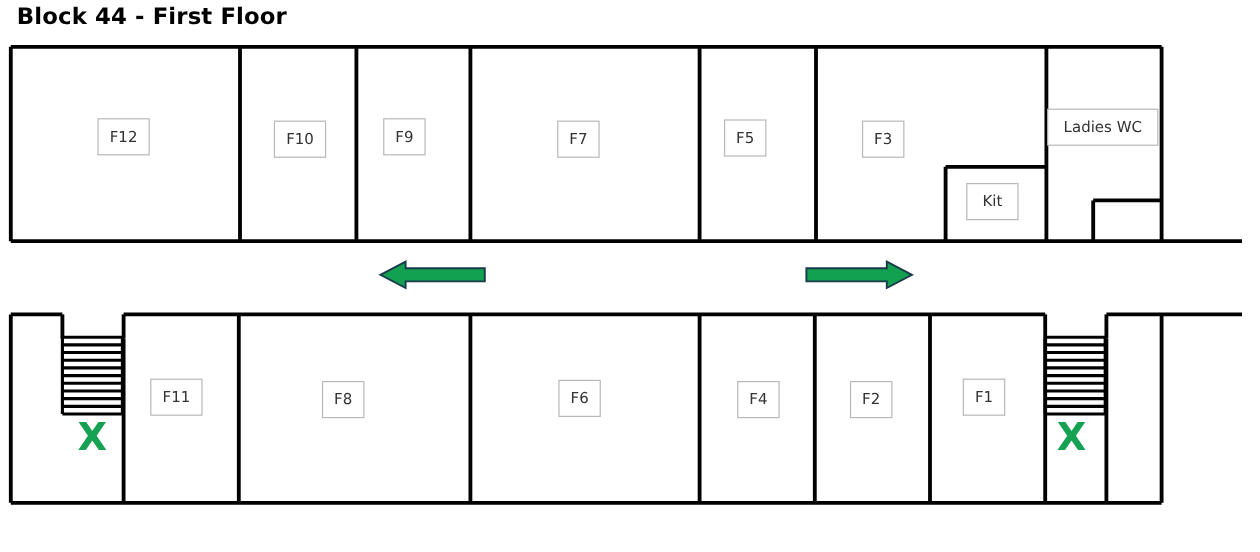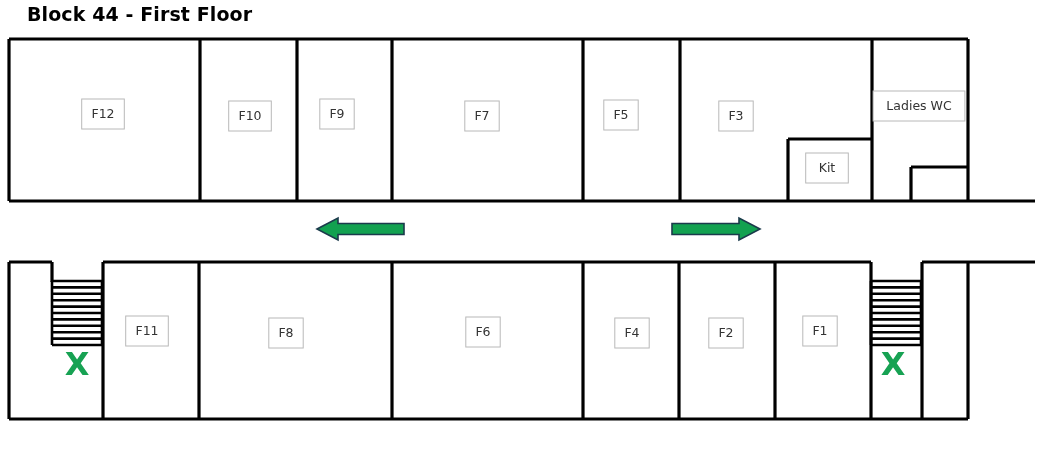--- a/index.html
+++ b/index.html
@@ -9,21 +9,21 @@
   }
   body {
     width: 1050px;
     height: 460px;
     font-family: "DejaVu Sans", "Liberation Sans", sans-serif;
     overflow: hidden;
     position: relative;
   }
   #plan-title {
     position: absolute;
-    left: 27px;
+    left: 14px;
     top: 3px;
     font-size: 19px;
     font-weight: bold;
     color: #000000;
     letter-spacing: 0.1px;
     white-space: nowrap;
   }
   #floorplan-svg {
     position: absolute;
     left: 0;

